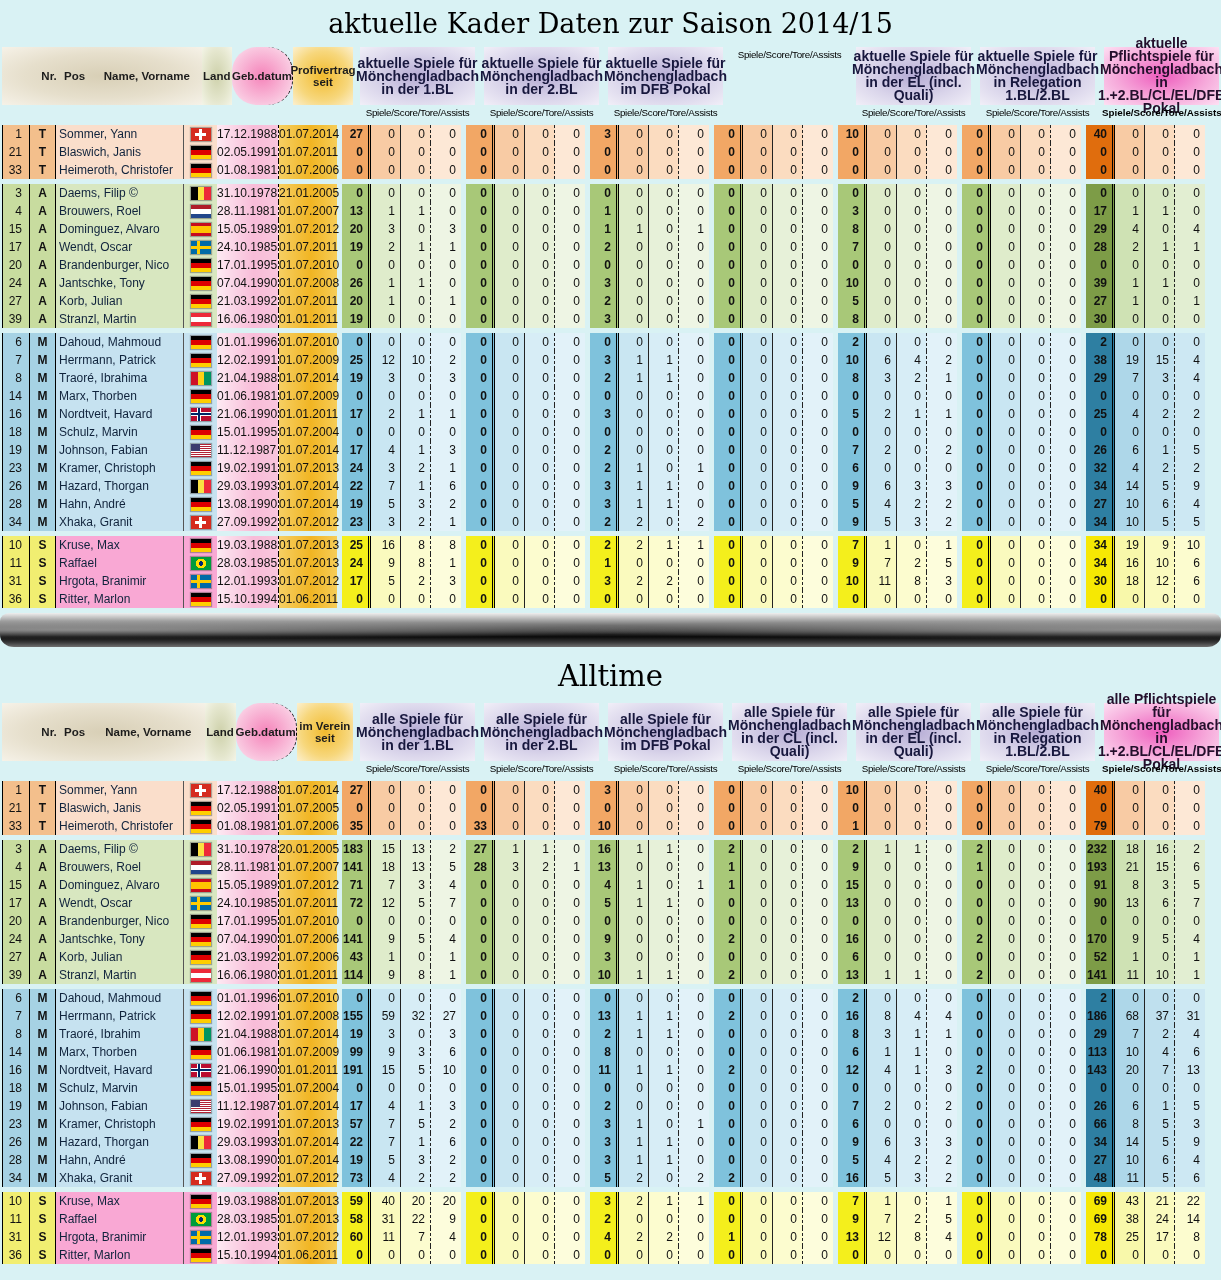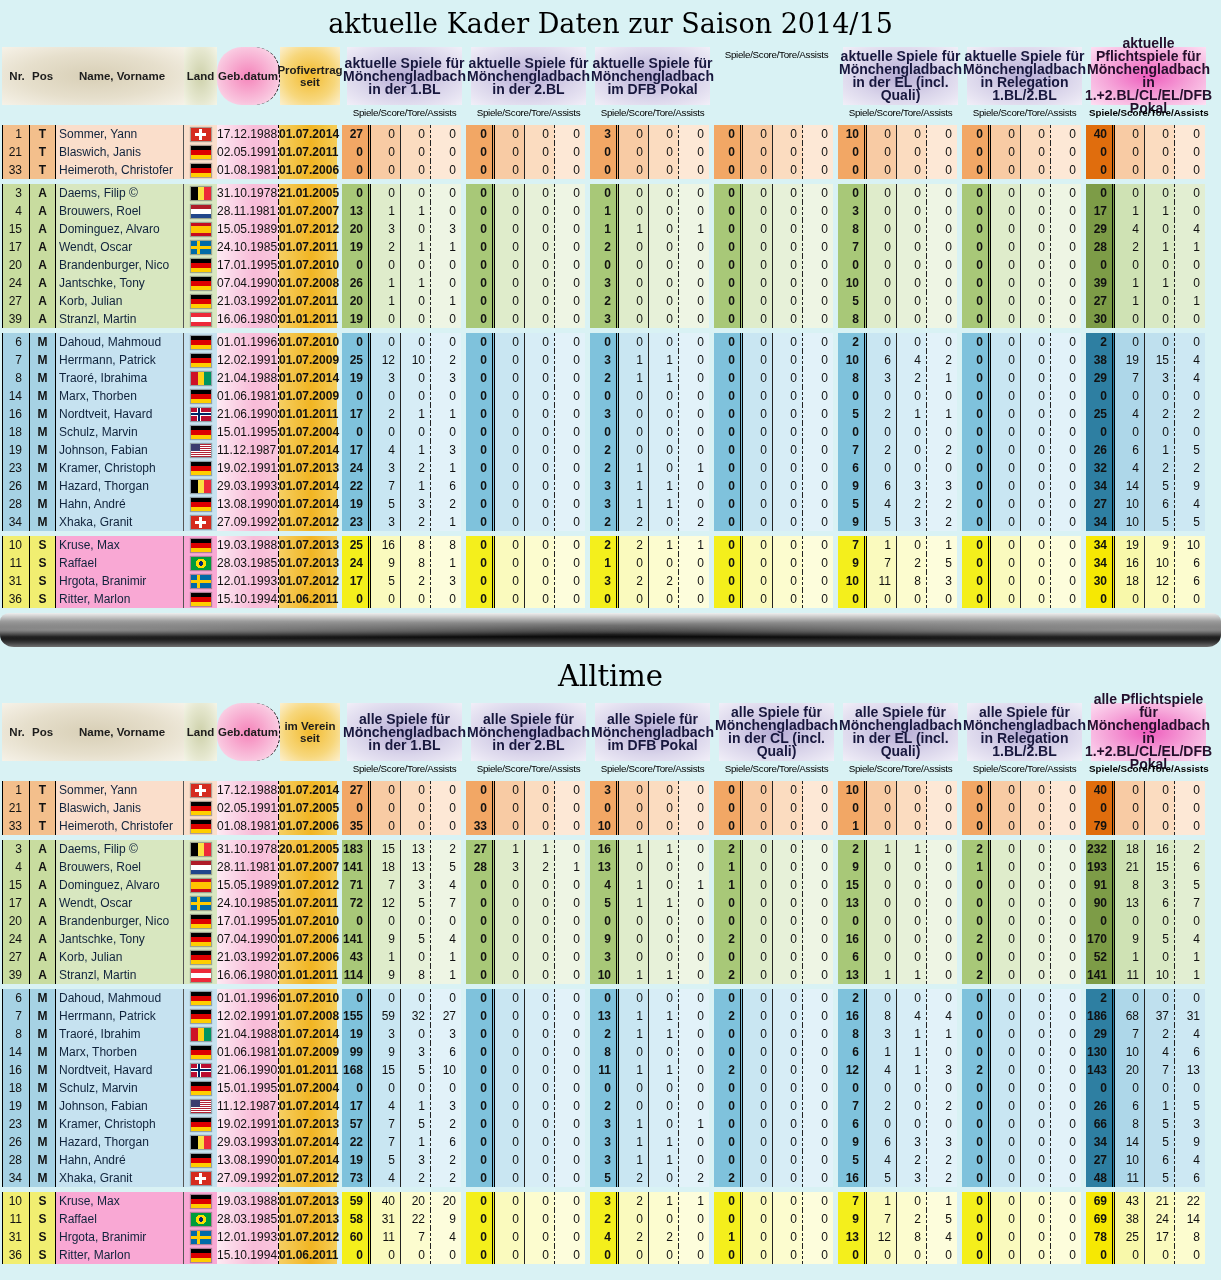--- a/index.html
+++ b/index.html
@@ -11,21 +11,21 @@
   }
   .title{
     font-family:"DejaVu Serif","Liberation Serif",serif;
     font-size:27px; text-align:center; padding:8px 0 6px; color:#000;
   }
   .title.alltime{font-size:29px;padding:10px 0 8px;}
   
   .thead{display:flex;align-items:flex-start;padding:2px 0 0 2px;}
   .lh{height:58px;display:flex;align-items:center;justify-content:center;
       font-weight:bold;font-size:11.5px;text-align:center;color:#1c1c1c;}
-  .lh-main{width:182px;background:radial-gradient(ellipse at center,#d8cfb6 0%,#e6dfcc 55%,#f6f2e8 100%);}
+  .lh-main{width:182px;background:radial-gradient(ellipse at center,#d8cfb6 0%,#e6dfcc 55%,#f6f2e8 100%);padding-left:32px;}
   .lh-main .lh-nr{width:30px;}
   .lh-main .lh-pos{width:28px;text-align:left;}
   .lh-main .lh-name{flex:1;}
   .lh-land{width:33px;background:radial-gradient(ellipse at center,#ced1ab 0%,#e4e6cd 60%,#f4f5e8 100%);text-align:center;}
   .lh-geb{width:62px;background:radial-gradient(ellipse at center,#f584ba 0%,#f9c3dd 65%,#fdeaf4 100%);border-right:1px dashed #000;border-radius:25px;}
   .lh-since{width:58px;background:radial-gradient(ellipse at center,#f2bb2e 0%,#f7d77c 60%,#fcf0cf 100%);padding:0 1px;}
   .group-headers{display:flex;}
   .ghead{width:119px;margin-left:5px;display:flex;flex-direction:column;}
   .ghead-title{
     height:58px;margin:0 2px;display:flex;align-items:center;justify-content:center;
@@ -40,21 +40,21 @@
   .tbody{padding:4px 0 0 2px;}
   .pgroup{margin-bottom:5px;}
   .row{display:flex;height:18px;line-height:18px;font-size:12px;}
   .c{display:block;box-sizing:border-box;}
   .c-nr{width:28px;text-align:right;padding-right:7px;border-left:1px solid #000;border-right:1px solid #000;}
   .c-pos{width:26px;text-align:center;font-weight:bold;border-right:1px solid #000;}
   .c-name{width:128px;padding-left:3px;white-space:nowrap;overflow:hidden;color:#10233c;border-right:1px solid #555;}
   .c-land{width:33px;display:flex;align-items:center;justify-content:center;}
   .c-geb{width:62px;text-align:right;padding-right:4px;border-right:1px dashed #000;
          background:linear-gradient(90deg,#fdeaf3 0%,#f8bcd8 60%,#f9c6dd 100%);}
-  .c-since{width:58px;text-align:right;padding-right:14px;font-weight:bold;
+  .c-since{width:58px;text-align:right;padding-right:14px;font-weight:normal;
          background:linear-gradient(90deg,#f6cf63 0%,#f1b523 55%,#f6cd58 100%);}
   .sgroup{width:119px;margin-left:5px;display:flex;}
   .sc{box-sizing:border-box;text-align:right;padding-right:5px;display:block;}
   .sc1{width:29px;font-weight:bold;border-right:3px double #000;}
   .sc2{width:30px;border-right:1px solid #222;}
   .sc3{width:30px;border-right:1px dashed #222;}
   .sc4{width:30px;}
   
   .pg-t .c-nr,.pg-t .c-pos{background:#f3bf8c;}
   .pg-t .c-name,.pg-t .c-land{background:#fadecb;}
@@ -2354,37 +2354,37 @@
             <span class="c sc sc3">1</span>
             <span class="c sc sc4">0</span>
           </span>
           <span class="sgroup">
             <span class="c sc sc1">0</span>
             <span class="c sc sc2">0</span>
             <span class="c sc sc3">0</span>
             <span class="c sc sc4">0</span>
           </span>
           <span class="sgroup sg-last">
-            <span class="c sc sc1">130</span>
+            <span class="c sc sc1">113</span>
             <span class="c sc sc2">10</span>
             <span class="c sc sc3">4</span>
             <span class="c sc sc4">6</span>
           </span>
         </div>
         <div class="row">
           <span class="c c-nr">16</span>
           <span class="c c-pos">M</span>
           <span class="c c-name">Nordtveit, Havard</span>
           <span class="c c-land">
             <span class="flag flag-no"></span>
           </span>
           <span class="c c-geb">21.06.1990</span>
           <span class="c c-since">01.01.2011</span>
           <span class="sgroup">
-            <span class="c sc sc1">168</span>
+            <span class="c sc sc1">191</span>
             <span class="c sc sc2">15</span>
             <span class="c sc sc3">5</span>
             <span class="c sc sc4">10</span>
           </span>
           <span class="sgroup">
             <span class="c sc sc1">0</span>
             <span class="c sc sc2">0</span>
             <span class="c sc sc3">0</span>
             <span class="c sc sc4">0</span>
           </span>

